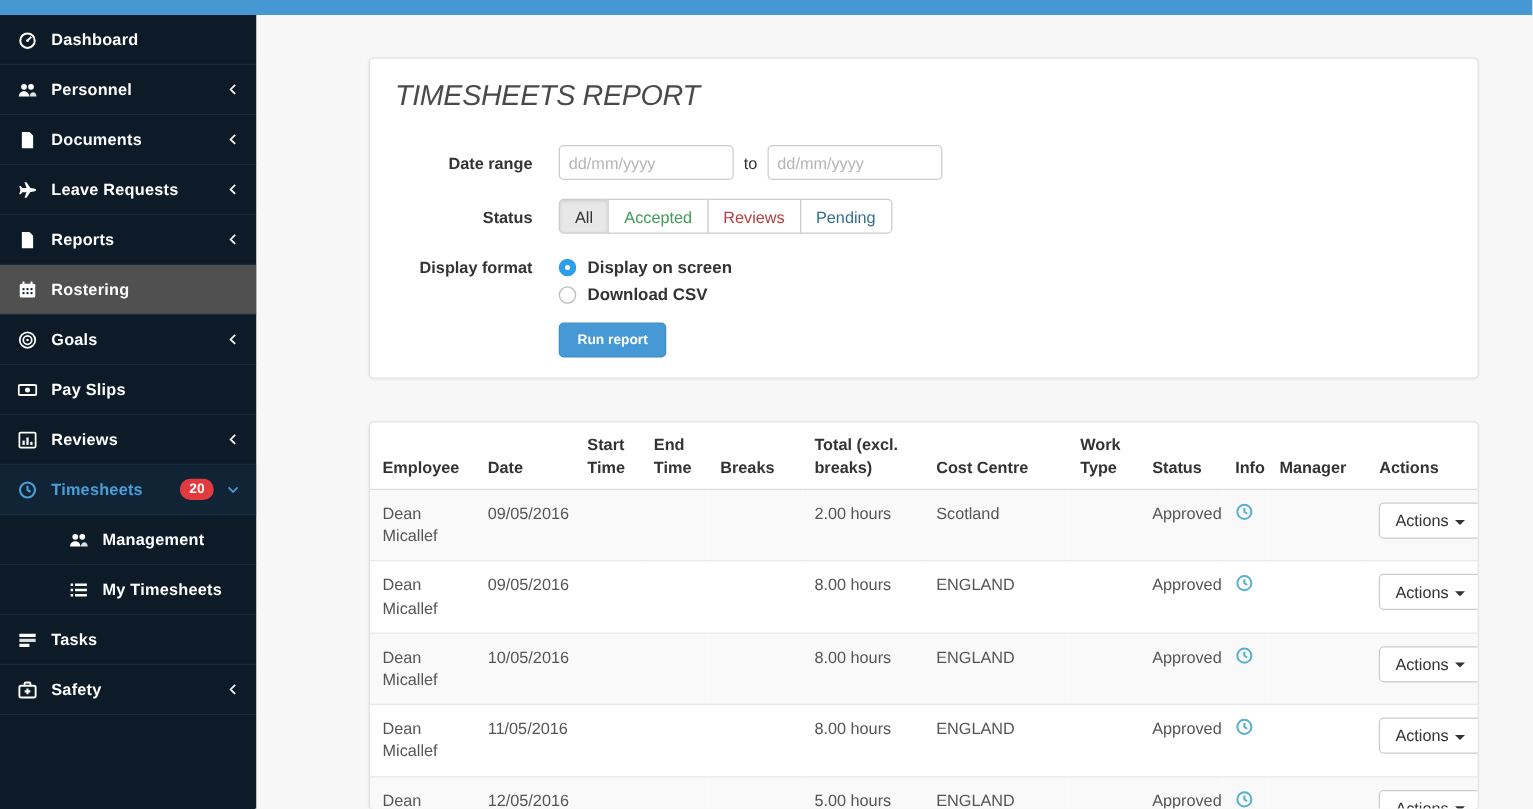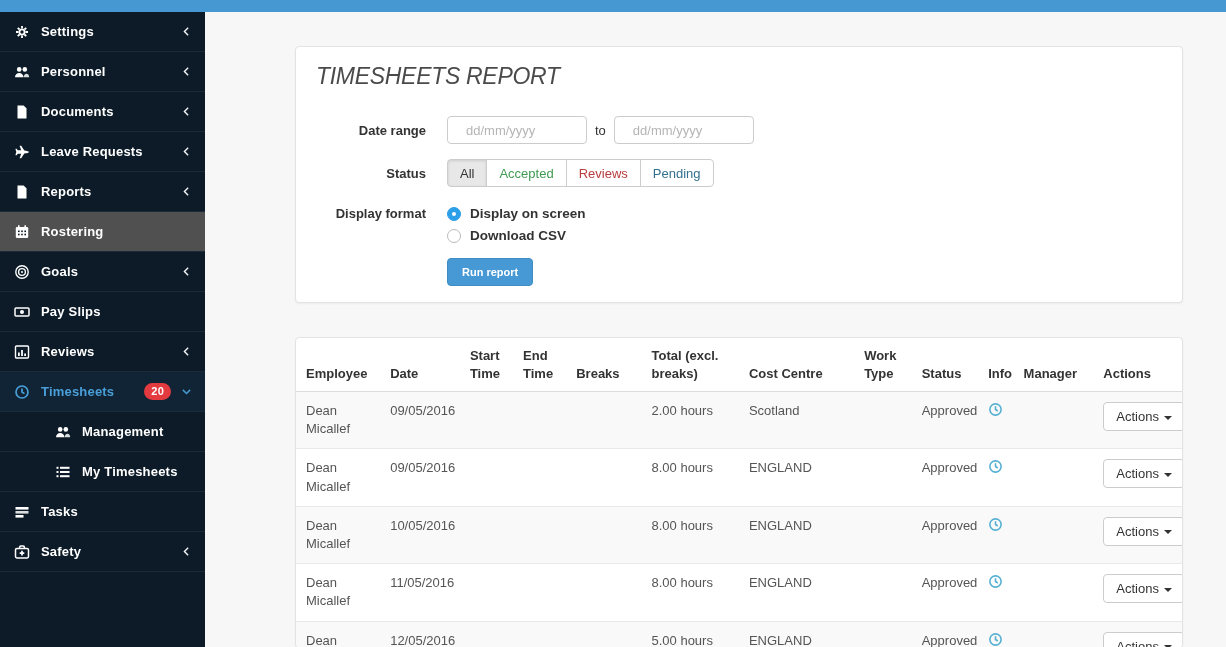--- a/index.html
+++ b/index.html
@@ -71,21 +71,21 @@
   .row-status { margin-top: 15px; }
   .row-display { margin-top: 19px; align-items: flex-start; }
   .form-label {
     width: 110px; text-align: right;
     font-size: 13px; font-weight: 700; color: #333;
     margin-right: 21px; flex: 0 0 110px;
   }
   .date-input {
     width: 140px; height: 28px;
     border: 1px solid #ccc; border-radius: 4px;
-    padding: 0 18px; font-size: 13px; color: #555;
+    padding: 0 7px; font-size: 13px; color: #555;
     font-family: "Liberation Sans", sans-serif;
     outline: none;
   }
   .date-input::placeholder { color: #b5b5b5; }
   .to-label { margin: 0 8px; font-size: 13px; color: #333; font-weight: 400; }
   .btn-group { display: inline-flex; align-items: center; }
   .btn-group button {
     height: 28px; padding: 0 12px;
     background: #fff; border: 1px solid #ccc;
     font-size: 13px; font-family: "Liberation Sans", sans-serif;
@@ -146,32 +146,26 @@
 </style>
 </head>
 <body>
 
 <div class="topbar"></div>
 
 <nav class="sidebar" id="sidebar">
     <div class="side-item">
       <span class="sicon">
         <svg viewBox="0 0 16 16">
-          <g stroke="currentColor" stroke-width="1.8">
-            <path d="M8 2v2.5M8 11.5V14M2 8h2.5M11.5 8H14M3.8 3.8l1.7 1.7M10.5 10.5l1.7 1.7M3.8 12.2l1.7-1.7M10.5 5.5l1.7-1.7"></path>
-          </g>
-          <circle cx="8" cy="8" r="2.6" fill="none" stroke="currentColor" stroke-width="1.8"></circle>
-        </svg>
-      </span>
-      <span class="slabel">Settings</span>
-      <span class="chev">
-        <svg viewBox="0 0 16 16">
-          <path d="M10 3.5L5.5 8 10 12.5" fill="none" stroke="currentColor" stroke-width="1.8"></path>
-        </svg>
-      </span>
+          <circle cx="8" cy="8.5" r="5.8" fill="none" stroke="currentColor" stroke-width="1.6"></circle>
+          <path d="M8 8.5L11 5.5" stroke="currentColor" stroke-width="1.6"></path>
+          <circle cx="8" cy="8.5" r="1.1" fill="currentColor"></circle>
+        </svg>
+      </span>
+      <span class="slabel">Dashboard</span>
     </div>
     <div class="side-item">
       <span class="sicon">
         <svg viewBox="0 0 16 16" fill="currentColor">
           <circle cx="5.2" cy="5.4" r="2.3"></circle>
           <circle cx="10.8" cy="5.4" r="2.3"></circle>
           <path d="M1 13.2c0-2.4 1.9-4.2 4.2-4.2 2.3 0 4.2 1.8 4.2 4.2z"></path>
           <path d="M9.6 13.2c.2-1.9 1.3-3.4 3-3.4 1.6 0 2.4 1.5 2.6 3.4z" opacity=".85"></path>
         </svg>
       </span>

